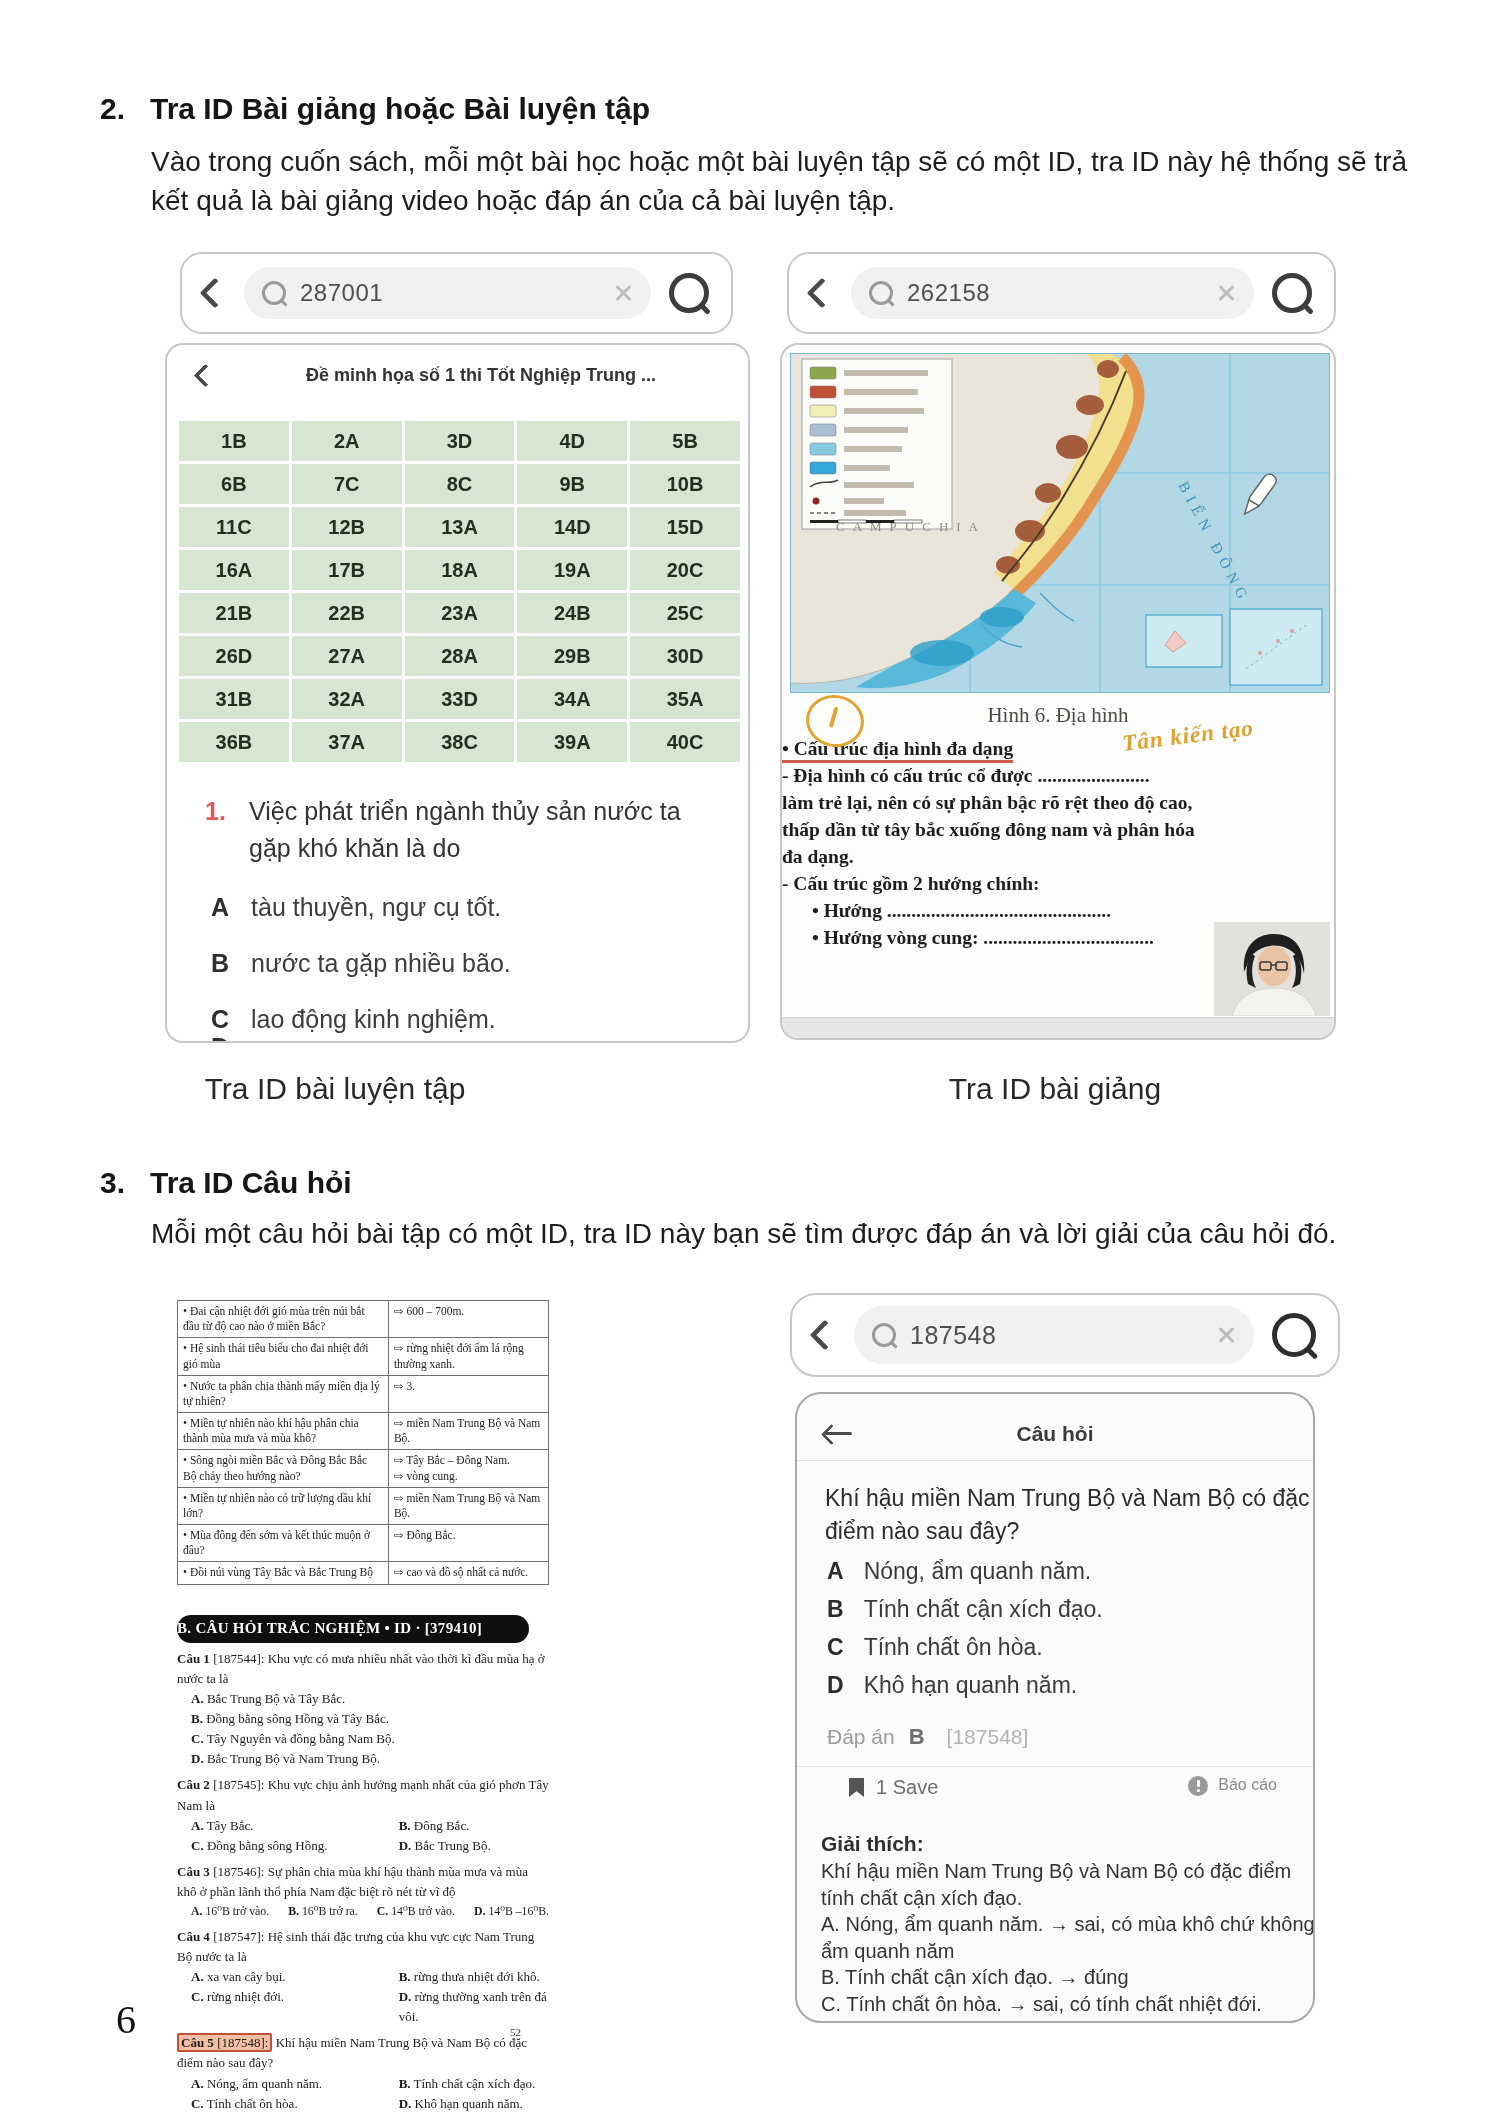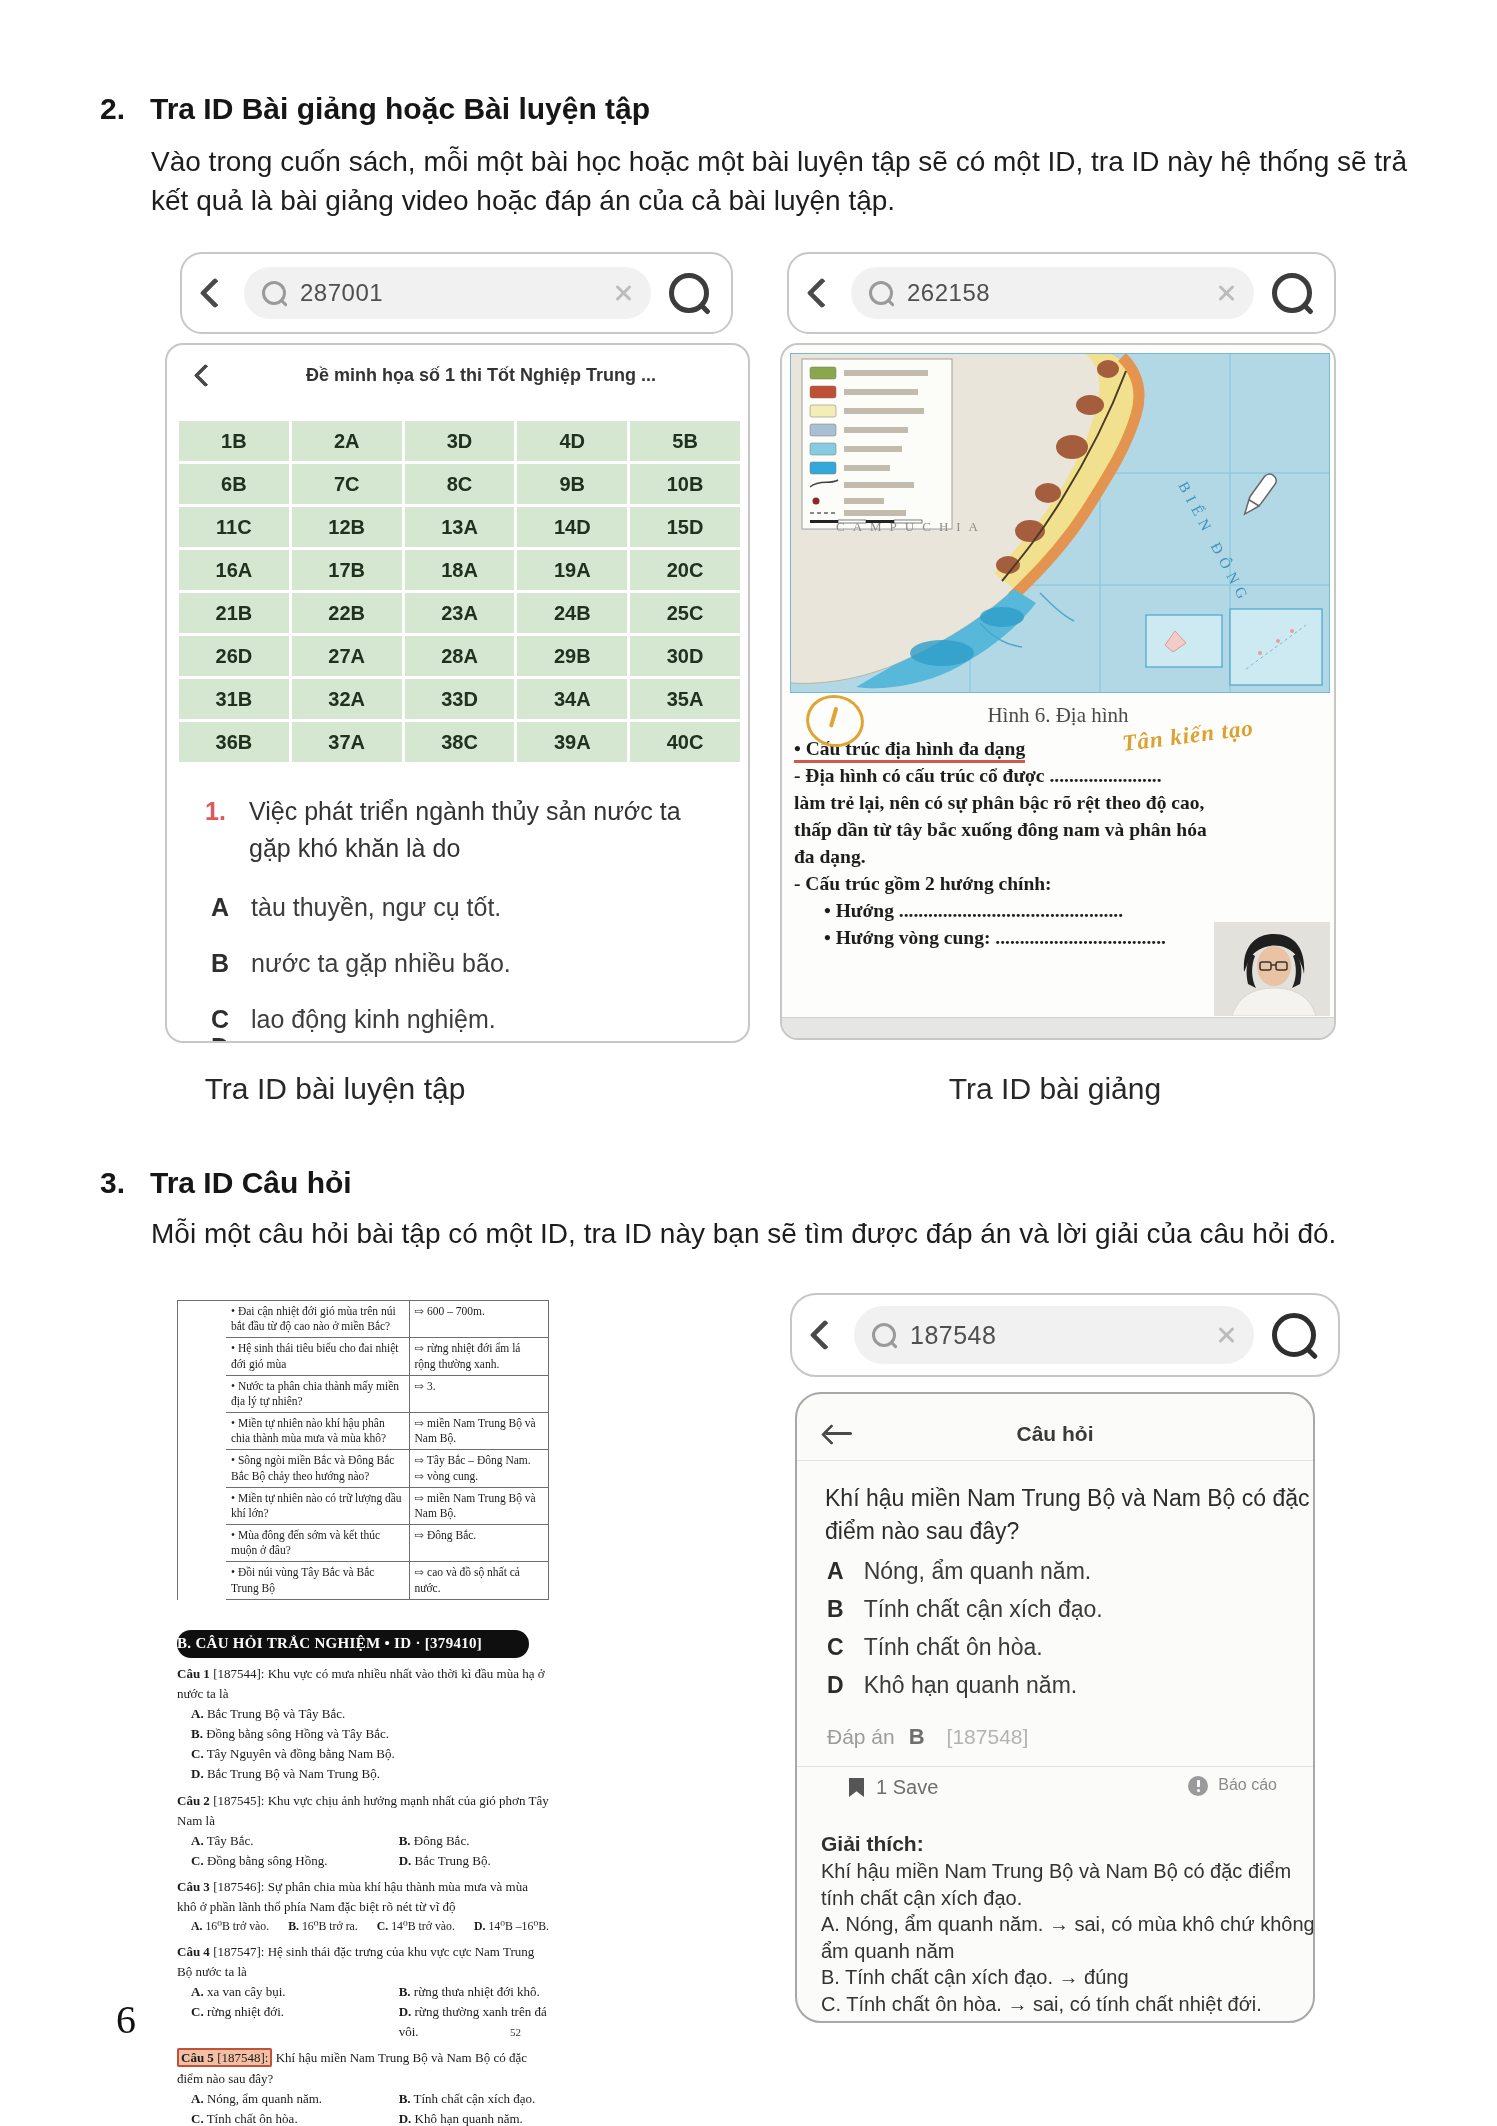--- a/index.html
+++ b/index.html
@@ -40,21 +40,21 @@
   .fig-caption{position:absolute;font-size:21px;color:#4c4a45;text-align:center;}
   .note-line{font-size:19.5px;font-weight:bold;color:#1d1d1d;line-height:27px;}
   .ind{padding-left:30px;}
   .u-red{border-bottom:3px solid #cf5a4a;padding-bottom:1px;}
   .handwrite{position:absolute;font-style:italic;font-weight:bold;font-size:23px;color:#dda12e;letter-spacing:1px;transform:rotate(-7deg);
              font-family:"Liberation Serif","DejaVu Serif",serif;}
   .oval{position:absolute;border:3px solid #e0a433;border-radius:50%;transform:rotate(10deg);}
   .oval::after{content:"";position:absolute;left:22px;top:9px;width:4px;height:21px;background:#e0a433;border-radius:2px;transform:rotate(6deg);}
   .vid-bar{position:absolute;left:0;right:0;bottom:0;height:20px;background:#e6e6e4;border-top:1px solid #d2d2d0;}
   .scan{position:absolute;font-family:"Liberation Serif","DejaVu Serif","DejaVu Sans",serif;color:#1b1b1b;}
-  .qa-table{border:1px solid #6e6e6e;border-bottom:none;font-size:11.5px;line-height:1.32;padding-left:48px;}
+  .qa-table{border:1px solid #6e6e6e;border-bottom:none;font-size:11.5px;line-height:1.32;}
   .qa-row{display:flex;border-bottom:1px solid #6e6e6e;}
   .qa-q{width:57%;padding:3px 5px;border-right:1px solid #6e6e6e;box-sizing:border-box;}
   .qa-a{width:43%;padding:3px 5px;box-sizing:border-box;white-space:pre-line;}
   .scan-bar{margin-top:30px;margin-right:20px;background:#0f0f0f;color:#fff;font-weight:bold;font-size:15px;padding:5px 0 6px;letter-spacing:.3px;border-radius:14px;}
   .sq{margin-top:6px;font-size:13px;line-height:1.55;}
   .sq-opts-1 > div{padding-left:14px;}
   .sq-opts-2{display:grid;grid-template-columns:58% 42%;padding-left:14px;}
   .sq-opts-4{display:flex;justify-content:space-between;padding-left:14px;font-size:11.8px;white-space:nowrap;}
   .sopt b{font-weight:bold;}
   .hl{background:#f3bfa4;border:2px solid #c0523a;border-radius:2px;padding:0 2px;}
@@ -238,21 +238,21 @@
       <text x="46" y="178" font-size="13" letter-spacing="8" fill="#8f8d86" font-family="Liberation Serif, DejaVu Serif, serif">CAMPUCHIA</text>
       <g transform="rotate(36 470 140)">
         <rect x="464" y="118" width="13" height="36" rx="6" fill="#fff" stroke="#666" stroke-width="1.5"></rect>
         <polygon points="465,152 470,166 477,151" fill="#fff" stroke="#666" stroke-width="1.5"></polygon>
       </g>
       <rect x="0.5" y="0.5" width="539" height="339" fill="none" stroke="#79b8d4" stroke-width="1"></rect>
     </svg>
 
     <div class="fig-caption serif" style="left:0;top:358px;width:100%;">Hình 6. Địa hình</div>
 
-    <div class="abs serif" style="left:12px;top:390px;width:526px;">
+    <div class="abs serif" style="left:0;top:390px;width:526px;">
       <div class="note-line"><span class="u-red">• Cấu trúc địa hình đa dạng</span></div>
       <div class="note-line">- Địa hình có cấu trúc cổ được .......................</div>
       <div class="note-line">làm trẻ lại, nên có sự phân bậc rõ rệt theo độ cao,</div>
       <div class="note-line">thấp dần từ tây bắc xuống đông nam và phân hóa</div>
       <div class="note-line">đa dạng.</div>
       <div class="note-line">- Cấu trúc gồm 2 hướng chính:</div>
       <div class="note-line ind">• Hướng ..............................................</div>
       <div class="note-line ind">• Hướng vòng cung: ...................................</div>
     </div>
 

